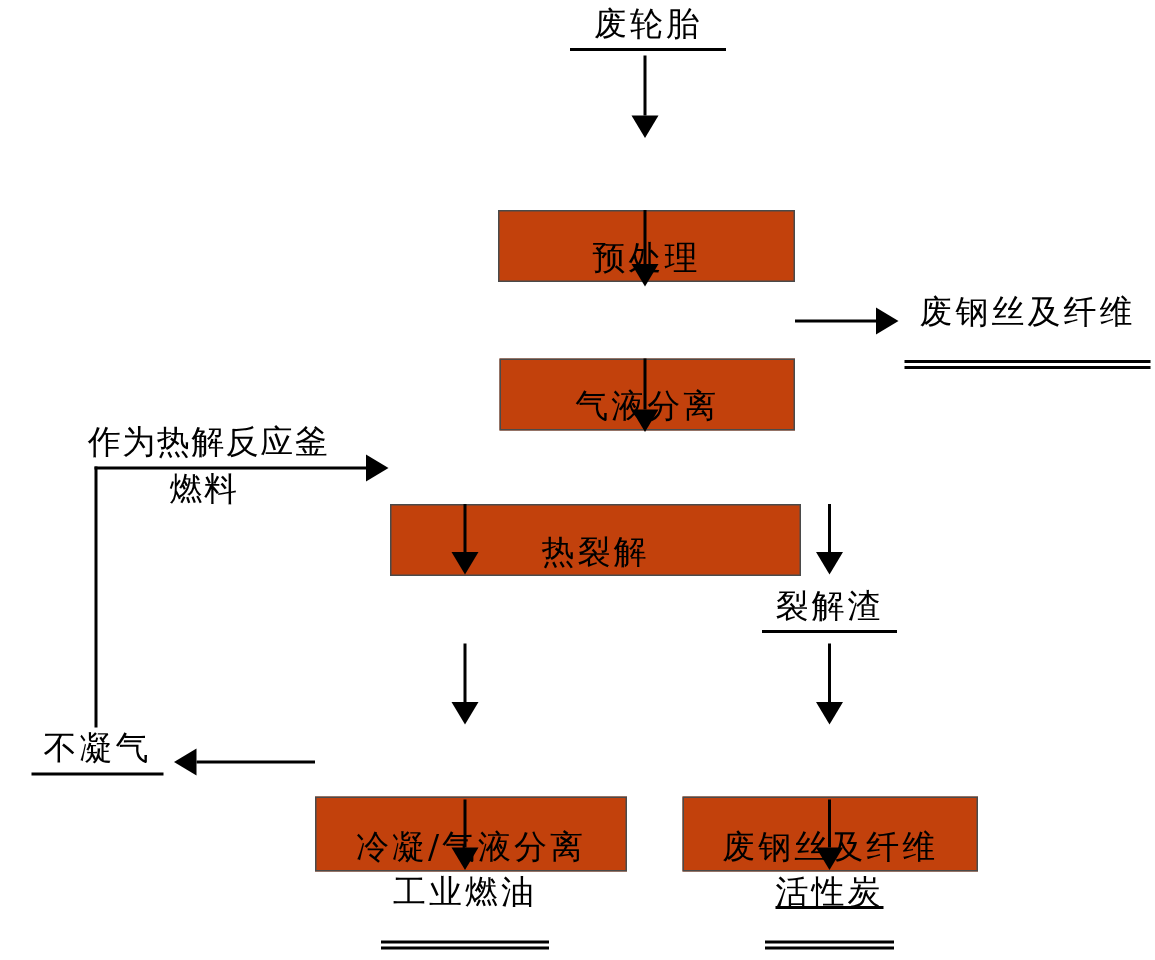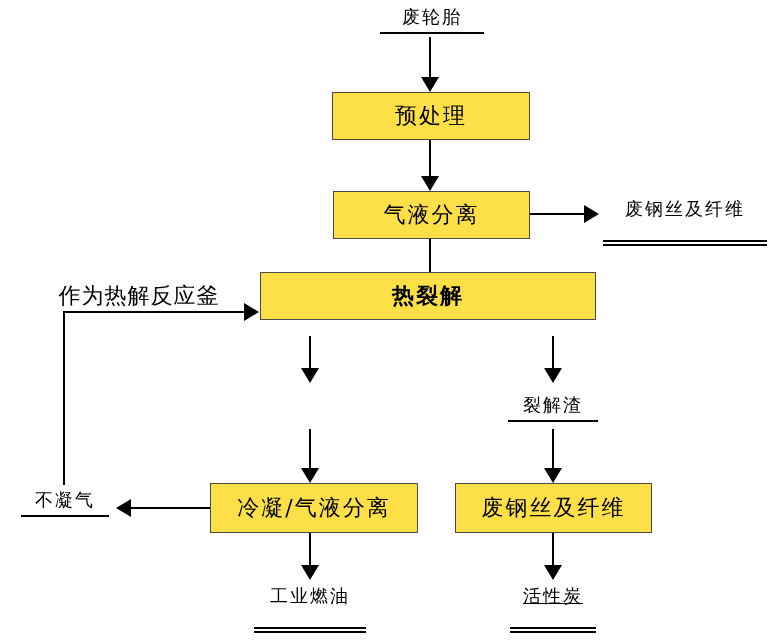--- a/index.html
+++ b/index.html
@@ -12,33 +12,34 @@
     width: 770px;
     height: 640px;
     background: #ffffff;
     font-family: "DejaVu Serif", "Liberation Serif", serif;
     color: #000000;
     overflow: hidden;
   }
   .box {
     position: absolute;
     border: 1px solid #4a4a4a;
-    background: #fde047;
+    background: #c2410c;
     display: flex;
-    align-items: center;
+    align-items: flex-end;
     justify-content: center;
     font-size: 22px;
     letter-spacing: 2px;
     white-space: nowrap;
     box-sizing: border-box;
+    margin-top: 48px;
   }
   .label {
     position: absolute;
     text-align: center;
-    font-size: 18px;
+    font-size: 22px;
     letter-spacing: 2px;
     line-height: 26px;
     white-space: nowrap;
     box-sizing: border-box;
   }
   .u1 { border-bottom: 2px solid #000; padding-bottom: 2px; }
   .u2 { border-bottom: 6px double #000; padding-bottom: 18px; }
   .note {
     position: absolute;
     text-align: center;
@@ -89,25 +90,26 @@
     <span>气液分离</span>
   </div>
 
   <div class="hline" style="left:530px; top:213px; width:54px;"></div>
   <div class="tri-right" style="left:584px; top:205px;"></div>
   <div class="label u2" style="left:603px; top:196px; width:164px;">废钢丝及纤维</div>
 
   <div class="vline" style="left:429px; top:239px; height:34px;"></div>
   <div class="tri-down" style="left:421px; top:273px;"></div>
 
-  <div class="box" style="left:260px; top:272px; width:336px; height:48px;font-weight:bold;">
+  <div class="box" style="left:260px; top:288px; width:274px; height:48px;">
     <span>热裂解</span>
   </div>
 
   <div class="note" style="left:48px; top:283px; width:182px;">作为热解反应釜</div>
+  <div class="note" style="left:88px; top:314px; width:96px;">燃料</div>
 
   <div class="hline" style="left:63px; top:311px; width:181px;"></div>
   <div class="tri-right" style="left:244px; top:303px;"></div>
   <div class="vline" style="left:63px; top:311px; height:174px;"></div>
 
   <div class="vline" style="left:309px; top:336px; height:33px;"></div>
   <div class="tri-down" style="left:301px; top:368px;"></div>
 
   <div class="vline" style="left:552px; top:336px; height:33px;"></div>
   <div class="tri-down" style="left:544px; top:368px;"></div>

